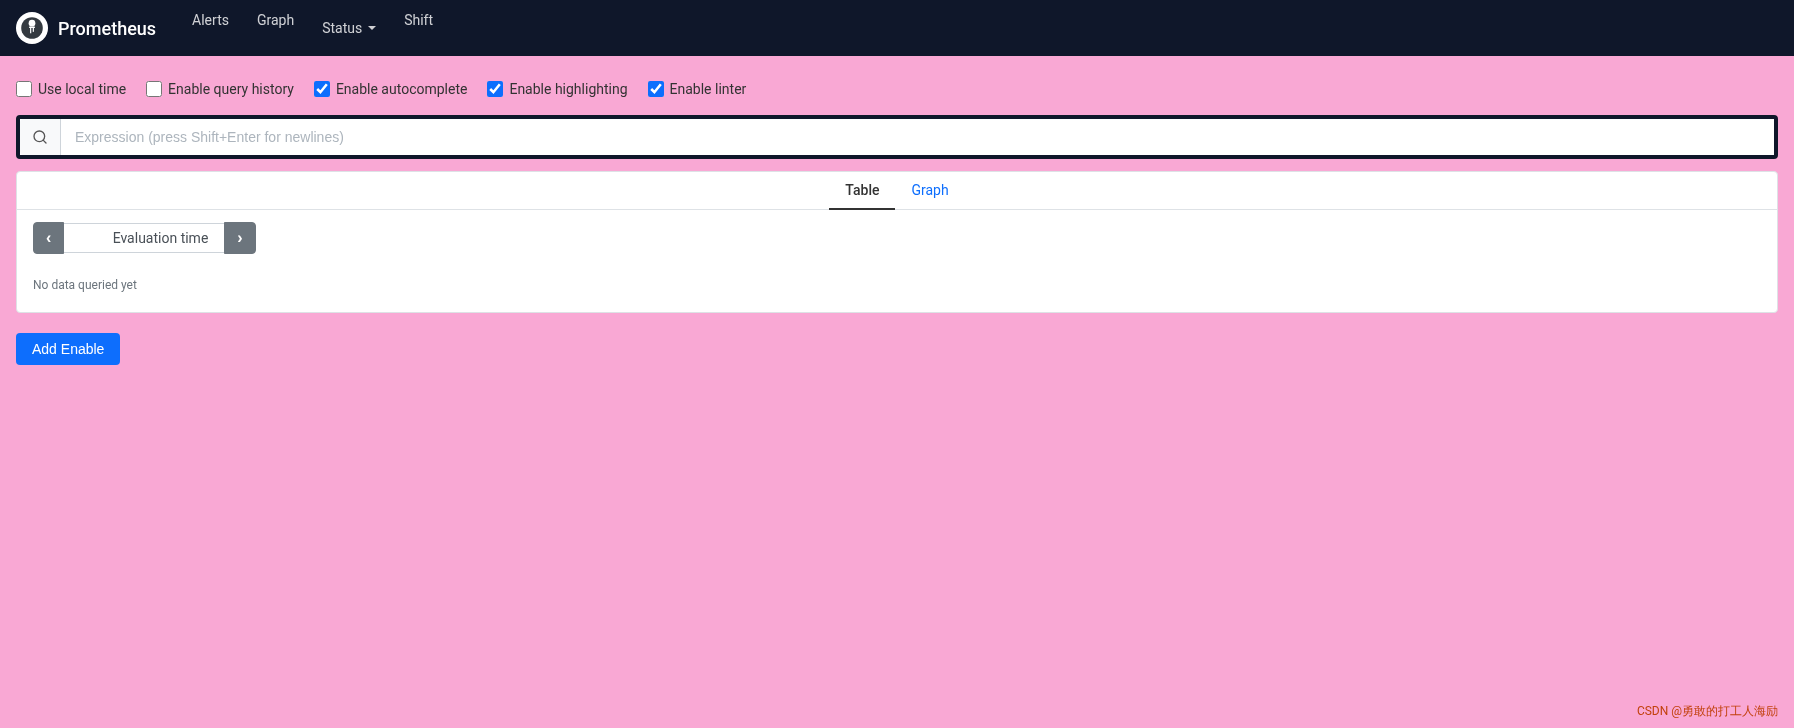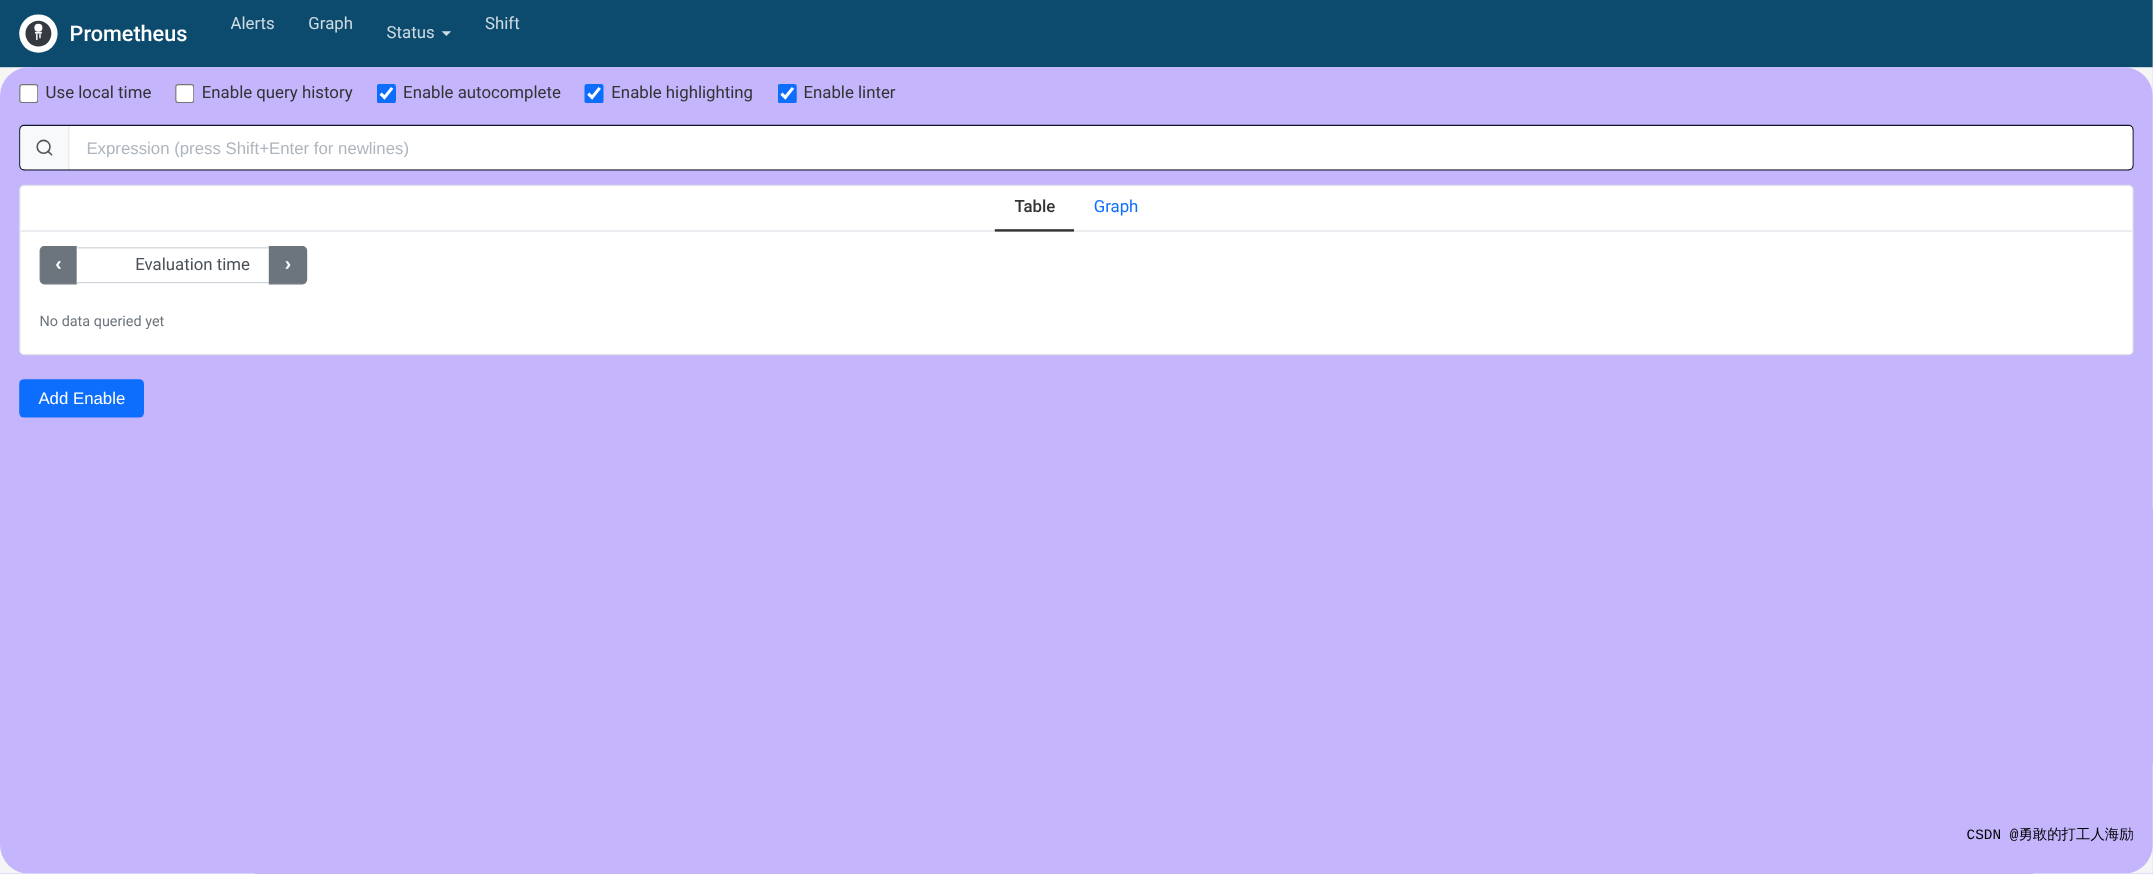--- a/index.html
+++ b/index.html
@@ -10,21 +10,21 @@
 
     body {
       font-family: -apple-system, BlinkMacSystemFont, "Segoe UI", Roboto, "Helvetica Neue", Arial, sans-serif;
       font-size: 14px;
       background: #f5f5f5;
       min-height: 728px;
     }
 
     
     .navbar {
-      background-color: #0c4a6e;
+      background-color: #0f172a;
       display: flex;
       align-items: center;
       padding: 0 16px;
       height: 56px;
       gap: 24px;
     }
 
     .navbar-brand {
       display: flex;
       align-items: center;
@@ -82,24 +82,23 @@
       height: 0;
       border-left: 4px solid transparent;
       border-right: 4px solid transparent;
       border-top: 4px solid rgba(255,255,255,0.8);
       vertical-align: middle;
       margin-left: 2px;
     }
 
     
     .main-content {
-      padding: 4px 16px;
-      background: #c4b5fd;
+      padding: 15px 16px;
+      background: #f9a8d4;
       min-height: calc(728px - 56px);
-      border-radius: 24px;
     }
 
     
     .options-bar {
       display: flex;
       align-items: center;
       gap: 20px;
       padding: 10px 0;
       flex-wrap: wrap;
     }
@@ -122,21 +121,21 @@
       font-size: 14px;
       color: #333;
       cursor: pointer;
       user-select: none;
     }
 
     
     .search-container {
       display: flex;
       align-items: stretch;
-      border: 1px solid #0f172a;
+      border: 4px solid #0f172a;
       border-radius: 4px;
       background: #fff;
       margin: 8px 0;
     }
 
     .search-icon-wrapper {
       display: flex;
       align-items: center;
       justify-content: center;
       padding: 8px 12px;
@@ -255,25 +254,24 @@
       padding: 8px 16px;
       font-size: 14px;
       cursor: pointer;
       margin-top: 20px;
       font-weight: 500;
     }
 
     
     .footer {
       position: fixed;
-      bottom: 24px;
+      bottom: 8px;
       right: 16px;
       font-size: 12px;
-      color: #000000;
-      font-family: Liberation Mono, monospace;
+      color: #c2410c;
     }
 
     
     .chevron-left::before {
       content: "‹";
       font-size: 16px;
       font-weight: bold;
     }
     .chevron-right::before {
       content: "›";

